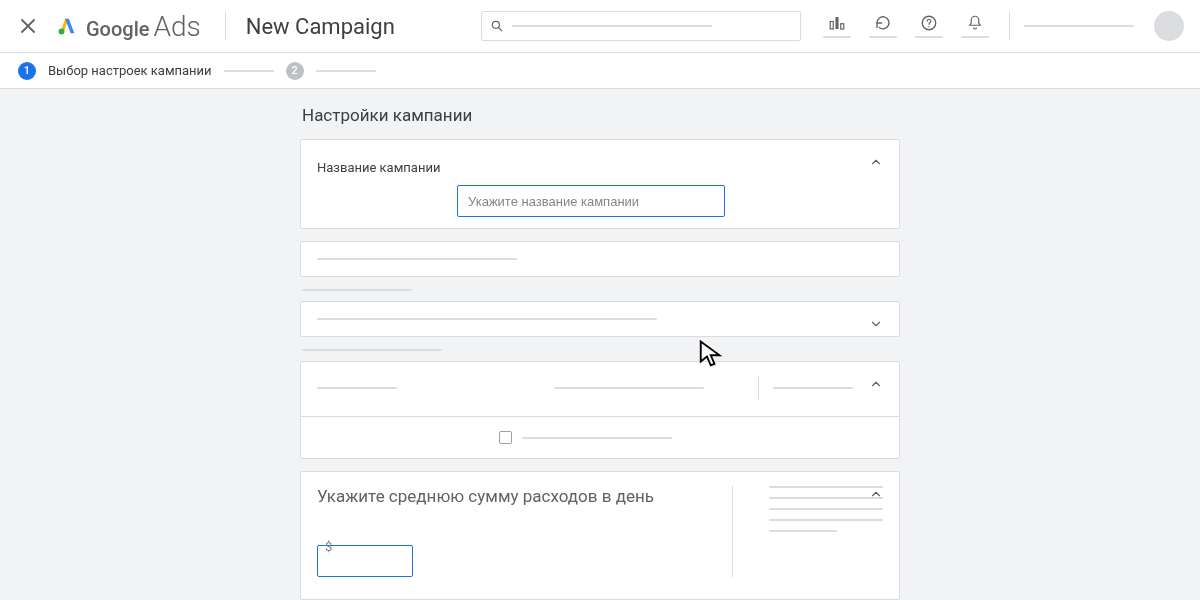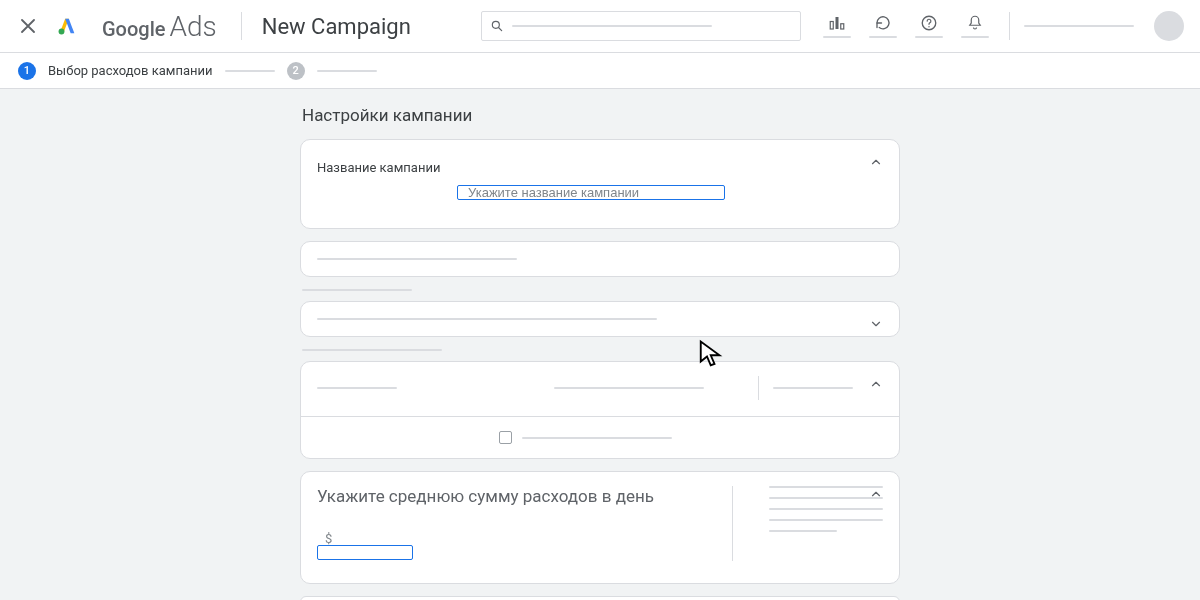--- a/index.html
+++ b/index.html
@@ -1,20 +1,20 @@
 <!DOCTYPE html>
 <html><head>
 <meta charset="utf-8">
 <style>
   * { box-sizing: border-box; margin: 0; padding: 0; }
   body { font-family: 'Google Sans', Roboto, Arial, sans-serif; background: #f1f3f4; width: 1200px; height: 600px; overflow: hidden; }
   
   .topbar { background: #fff; height: 53px; border-bottom: 1px solid #dadce0; display: flex; align-items: center; padding: 0 16px; }
   .close-btn { width: 24px; height: 24px; display: flex; align-items: center; justify-content: center; color: #5f6368; cursor: pointer; margin-right: 16px; font-size: 20px; }
-  .logo-group { display: flex; align-items: center; gap: 24px; margin-right: 24px; }
+  .logo-group { display: flex; align-items: center; gap: 8px; margin-right: 24px; }
   .ads-logo { width: 22px; height: 22px; }
   .logo-text { display: flex; align-items: baseline; gap: 4px; }
   .logo-google { font-size: 20px; color: #5f6368; font-weight: 500; }
   .logo-ads { font-size: 28px; color: #5f6368; font-weight: 300; }
   .vdiv { width: 1px; height: 28px; background: #dadce0; margin-right: 20px; }
   .page-title { font-size: 22px; color: #3c4043; font-weight: 400; }
   
   .search-box { margin-left: auto; width: 320px; height: 30px; border: 1px solid #dadce0; border-radius: 2px; display: flex; align-items: center; padding: 0 8px; }
   .search-icon { color: #5f6368; margin-right: 8px; }
   .search-ph { height: 2px; background: #dadce0; width: 200px; border-radius: 1px; }
@@ -31,27 +31,27 @@
   .step-badge { width:18px; height:18px; border-radius:50%; display:flex; align-items:center; justify-content:center; color:#fff; font-size:11px; font-weight:500;}
   .step-badge.active { background:#1a73e8; }
   .step-badge.inactive { background:#bdc1c6; }
   .step-label { font-size:13px; color:#3c4043; }
   .step-conn { width: 50px; height:2px; background:#dadce0; border-radius:1px;}
   .step-label-ph { width: 60px; height:2px; background:#dadce0; border-radius:1px;}
   
   .content { padding-top: 16px; padding-left: 300px; padding-right: 300px; }
   .section-title { font-size: 17px; color:#3c4043; margin-bottom: 14px; padding-left: 2px; }
   
-  .card { background:#fff; border:1px solid #dadce0; border-radius:10px; margin-bottom:12px; position:relative; }
+  .card { background:#fff; border:1px solid #dadce0; border-radius:2px; margin-bottom:12px; position:relative; }
   .card-inner { padding: 14px 16px; display:flex; align-items:flex-start;}
   .card-label { font-size: 13px; color:#3c4043; width: 140px; flex-shrink:0; padding-top: 6px;}
   .card-body { flex:1; }
   .chevron { position:absolute; right:16px; top:14px; color:#5f6368; cursor:pointer; }
   
-  .text-input { width: 268px; height: 15px; border:1px solid #1a73e8; border-radius:2px; padding: 0 10px; font-size:13px; color:#3c4043; outline:none;margin-top:31px; }
+  .text-input { width: 268px; height: 32px; border:1px solid #1a73e8; border-radius:2px; padding: 0 10px; font-size:13px; color:#3c4043; outline:none;margin-top:31px; }
   .text-input::placeholder { color:#80868b; }
   .text-input.short { width: 96px; }
   .currency-prefix { position:absolute; left:8px; top:50%; transform:translateY(-50%); color:#80868b; font-size:13px; }
   .input-wrap { position:relative; display:inline-block; }
   .input-wrap .text-input.short { padding-left: 18px; }
   
   .ph-row { height:2px; background:#dadce0; border-radius:1px; }
   
   .collapsed-card { padding: 16px; }
   .collapsed-card .ph-row { width: 200px; }
@@ -138,21 +138,21 @@
       <div class="ph-line"></div>
     </div>
     <div class="vsep"></div>
     <div class="acct-ph"></div>
     <div class="avatar"></div>
   </div>
 </div>
 
 <div class="stepper">
   <div class="step-badge active">1</div>
-  <div class="step-label">Выбор расходов кампании</div>
+  <div class="step-label">Выбор настроек кампании</div>
   <div class="step-conn"></div>
   <div class="step-badge inactive">2</div>
   <div class="step-label-ph"></div>
 </div>
 
 <div class="content">
   <div class="section-title">Настройки кампании</div>
 
   <div class="card tall">
     <div class="card-inner">

